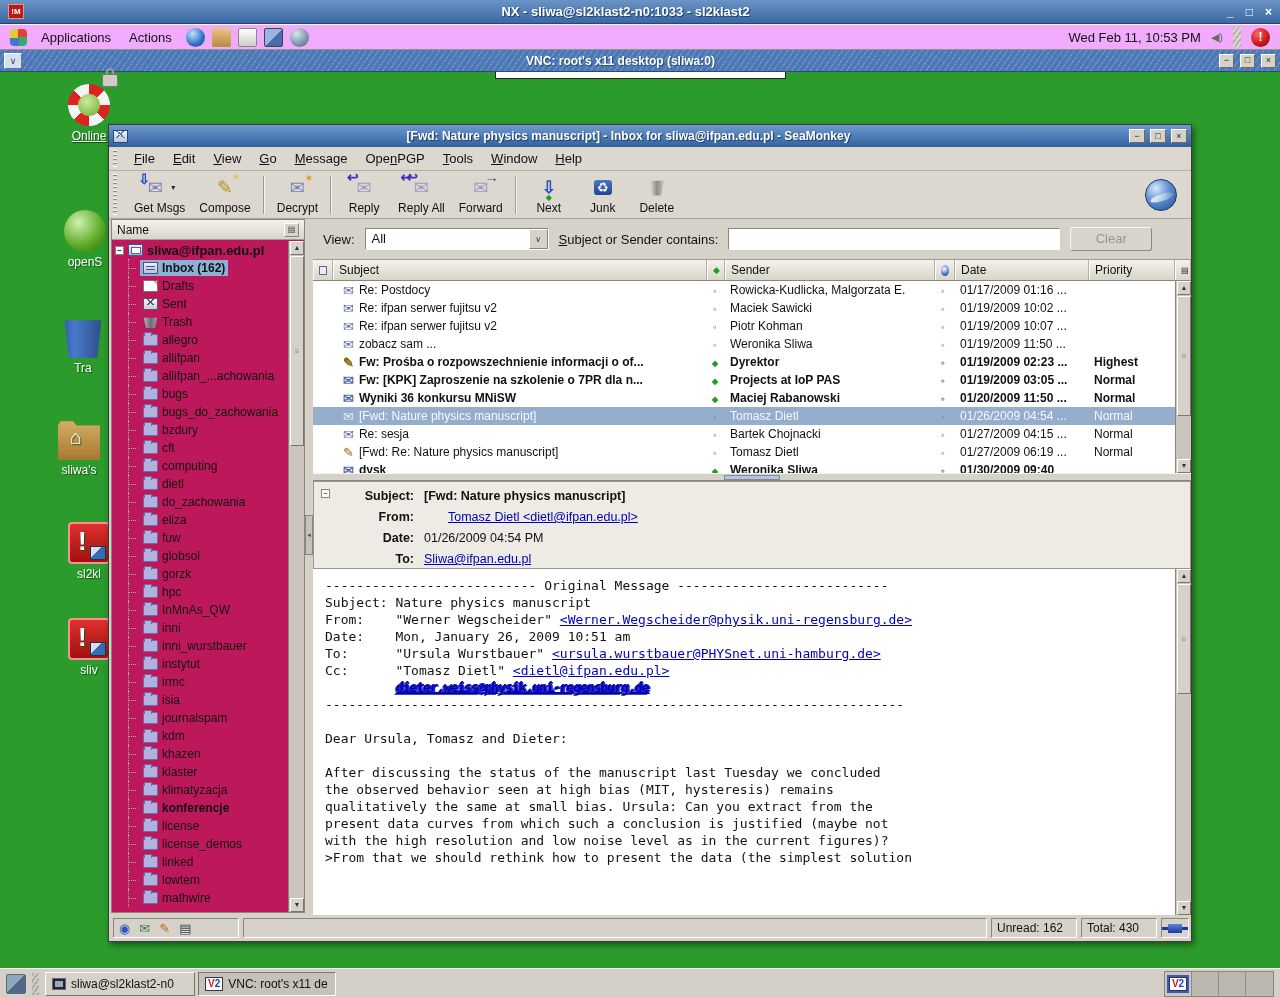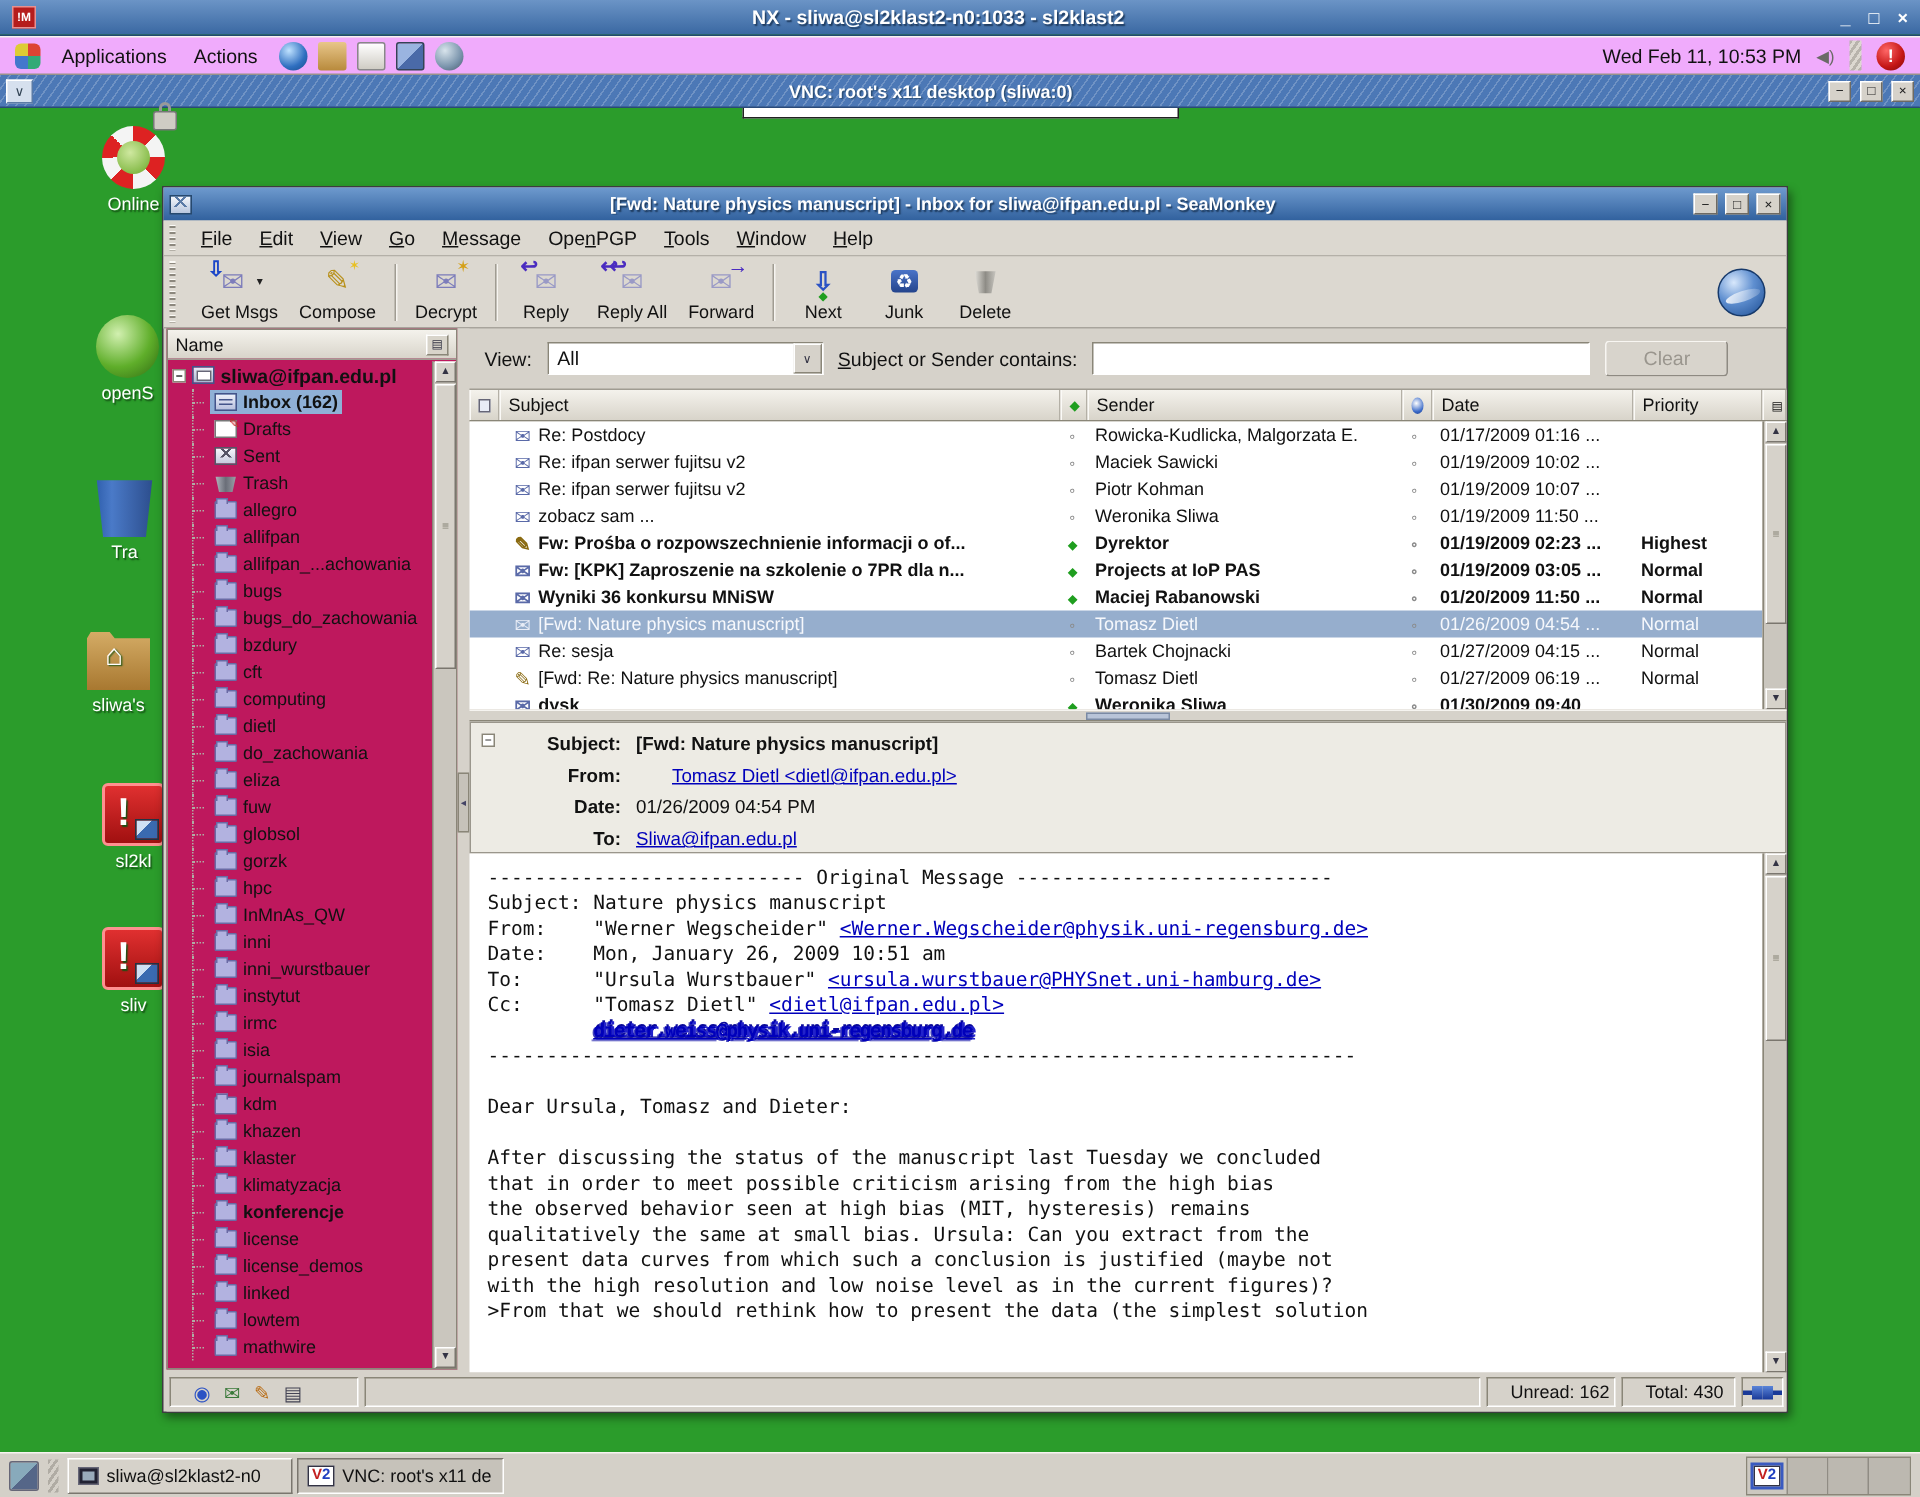--- a/index.html
+++ b/index.html
@@ -44,21 +44,21 @@
 .img-online-help::after{content:"";position:absolute;left:10px;top:10px;width:22px;height:22px;border-radius:50%;background:radial-gradient(circle at 40% 35%,#cfe8a0,#6aaa28);}
 .img-online-help::before{content:"";position:absolute;right:-8px;top:-10px;width:14px;height:11px;background:#cfccc4;border:1px solid #777;border-radius:2px;box-shadow:0 -6px 0 -2px transparent;z-index:2;}
 .lock-shackle{position:absolute;right:-4px;top:-16px;width:8px;height:8px;border:2px solid #999;border-bottom:none;border-radius:4px 4px 0 0;}
 .img-opensuse{border-radius:50%;background:radial-gradient(circle at 35% 30%,#d2f0b0,#5fae2a 55%,#2f6a12);}
 .img-trash{border-radius:3px;background:linear-gradient(90deg,#2a5aa8,#4a7ac8 30%,#2a4a88);clip-path:polygon(6% 10%,94% 10%,84% 100%,16% 100%);}
 .img-home{background:linear-gradient(#d8b06a,#a87830);clip-path:polygon(0 18%,6% 8%,36% 8%,44% 18%,100% 18%,100% 100%,0 100%);}
 .img-home::after{content:"⌂";position:absolute;left:12px;top:8px;color:#fff;font-size:20px;}
 .img-nx-session-1,.img-nx-session-2{background:linear-gradient(#e03030,#a01010);border:2px solid #ff9090;border-radius:4px;}
 .img-nx-session-1::before,.img-nx-session-2::before{content:"!";position:absolute;left:8px;top:2px;color:#fff;font-weight:bold;font-size:26px;}
 .img-nx-session-1::after,.img-nx-session-2::after{content:"";position:absolute;right:2px;bottom:2px;width:14px;height:12px;background:linear-gradient(135deg,#cfe0f4 40%,#3a6ab0 40%);border:1px solid #234;}
-.d-online-help{left:56px;top:12px;}
+.d-online-help{left:56px;top:12px;text-decoration:underline;}
 .d-opensuse{left:52px;top:138px;}
 .d-trash{left:50px;top:244px;}
 .d-home{left:46px;top:346px;}
 .d-nx-session-1{left:56px;top:450px;}
 .d-nx-session-2{left:56px;top:546px;}
 
 
 .sm{position:absolute;left:108px;top:124px;width:1084px;height:818px;background:#d6d2ca;border:1px solid #3c3c40;box-shadow:2px 3px 6px rgba(0,0,0,.45);}
 .sm-titlebar{position:absolute;left:0;top:0;width:100%;height:22px;background:linear-gradient(180deg,#6e9ace,#31619e);display:flex;align-items:center;padding:0 4px;gap:5px;}
 .sm-ticon{width:15px;height:13px;background:linear-gradient(#f4f6fa,#b8c6de);border:1px solid #27496e;flex:none;position:relative;}
@@ -176,21 +176,21 @@
 
 .vscroll{position:absolute;width:16px;background:#cac6be;border-left:1px solid #8a8678;}
 .sarr{position:absolute;left:1px;width:14px;height:14px;background:#d6d2ca;border:1px solid;border-color:#fff #7a766e #7a766e #fff;font-size:7px;text-align:center;line-height:12px;color:#334;}
 .sthumb{position:absolute;left:1px;width:14px;background:#d6d2ca;border:1px solid;border-color:#fff #7a766e #7a766e #fff;}
 .sthumb::after{content:"≡";position:absolute;left:50%;top:50%;transform:translate(-50%,-50%);font-size:8px;color:#8a8678;}
 .ts{left:1066px;top:156px;height:192px;}
 .bs{left:1066px;top:444px;height:346px;}
 
 
 .statusbar{position:absolute;left:2px;top:790px;width:1080px;height:26px;background:#d6d2ca;display:flex;align-items:center;gap:4px;padding:0 2px;font-size:12px;}
-.sseg{height:20px;border:1px solid;border-color:#8a8678 #fff #fff #8a8678;display:flex;align-items:center;padding:0 15px;white-space:nowrap;}
+.sseg{height:20px;border:1px solid;border-color:#8a8678 #fff #fff #8a8678;display:flex;align-items:center;padding:0 5px;white-space:nowrap;}
 .comp{gap:9px;width:126px;}
 .cicon{font-size:13px;line-height:1;}
 .ci-navigator::before{content:"◉";color:#2b52c4;}
 .ci-mail::before{content:"✉";color:#3a7a3a;}
 .ci-composer::before{content:"✎";color:#b86a10;}
 .ci-addressbook::before{content:"▤";color:#445;}
 .sstat{flex:1;}
 .scount{width:86px;}
 .scount.total{width:76px;}
 .splug{width:28px;justify-content:center;padding:0 2px;}
@@ -814,21 +814,20 @@
         <div class="bodyline">From:    "Werner Wegscheider" <span class="bodylink">&lt;Werner.Wegscheider@physik.uni-regensburg.de&gt;</span></div>
         <div class="bodyline">Date:    Mon, January 26, 2009 10:51 am</div>
         <div class="bodyline">To:      "Ursula Wurstbauer" <span class="bodylink">&lt;ursula.wurstbauer@PHYSnet.uni-hamburg.de&gt;</span></div>
         <div class="bodyline">Cc:      "Tomasz Dietl" <span class="bodylink">&lt;dietl@ifpan.edu.pl&gt;</span></div>
         <div class="bodyline">         <span class="bodylink garbled">dieter.weiss@physik.uni-regensburg.de</span></div>
         <div class="bodyline">--------------------------------------------------------------------------</div>
         <div class="bodyline"> </div>
         <div class="bodyline">Dear Ursula, Tomasz and Dieter:</div>
         <div class="bodyline"> </div>
         <div class="bodyline">After discussing the status of the manuscript last Tuesday we concluded</div>
-        <div class="bodyline">that in order to meet possible criticism arising from the high bias</div>
         <div class="bodyline">the observed behavior seen at high bias (MIT, hysteresis) remains</div>
         <div class="bodyline">qualitatively the same at small bias. Ursula: Can you extract from the</div>
         <div class="bodyline">present data curves from which such a conclusion is justified (maybe not</div>
         <div class="bodyline">with the high resolution and low noise level as in the current figures)?</div>
         <div class="bodyline">&gt;From that we should rethink how to present the data (the simplest solution</div>
       </div>
 
     <div class="vscroll bs">
       <span class="sarr" style="top:0;">▲</span>
       <span class="sthumb" style="top:15px;height:110px;"></span>

